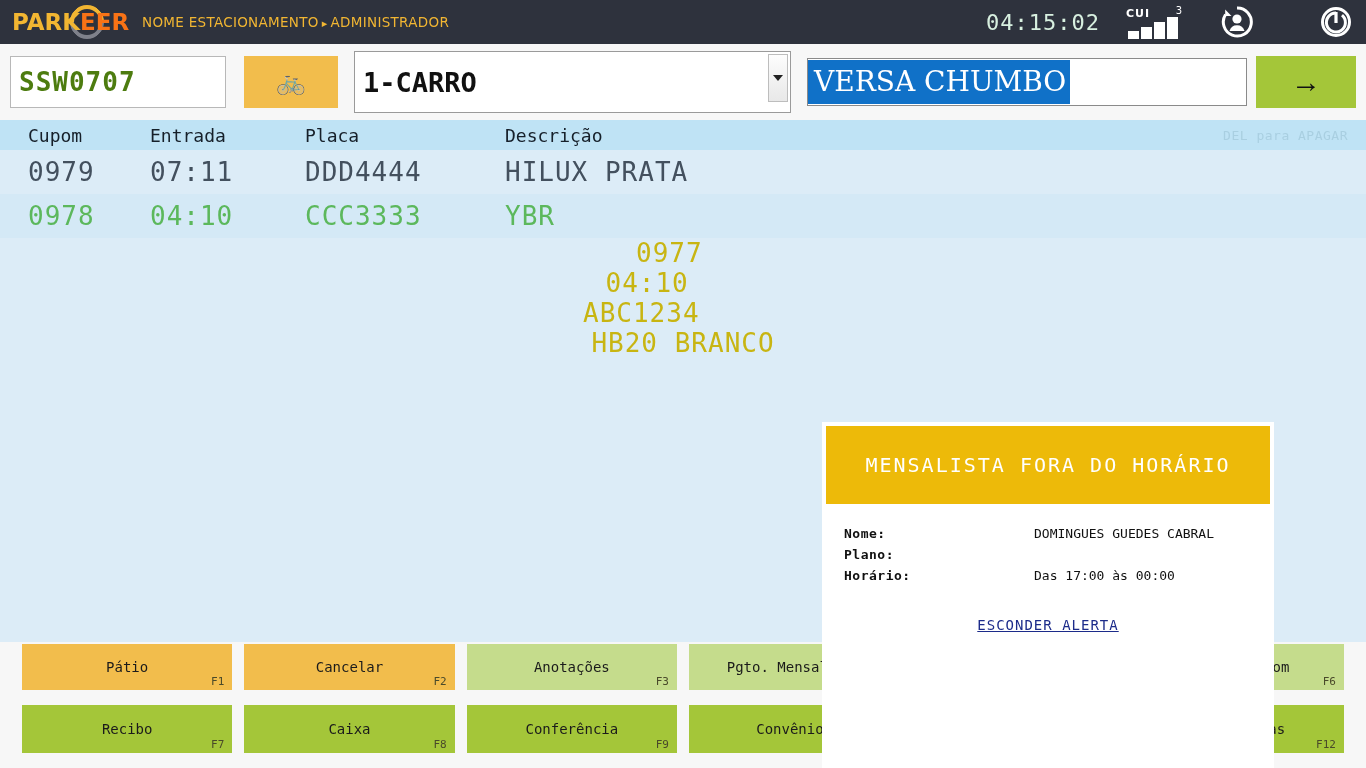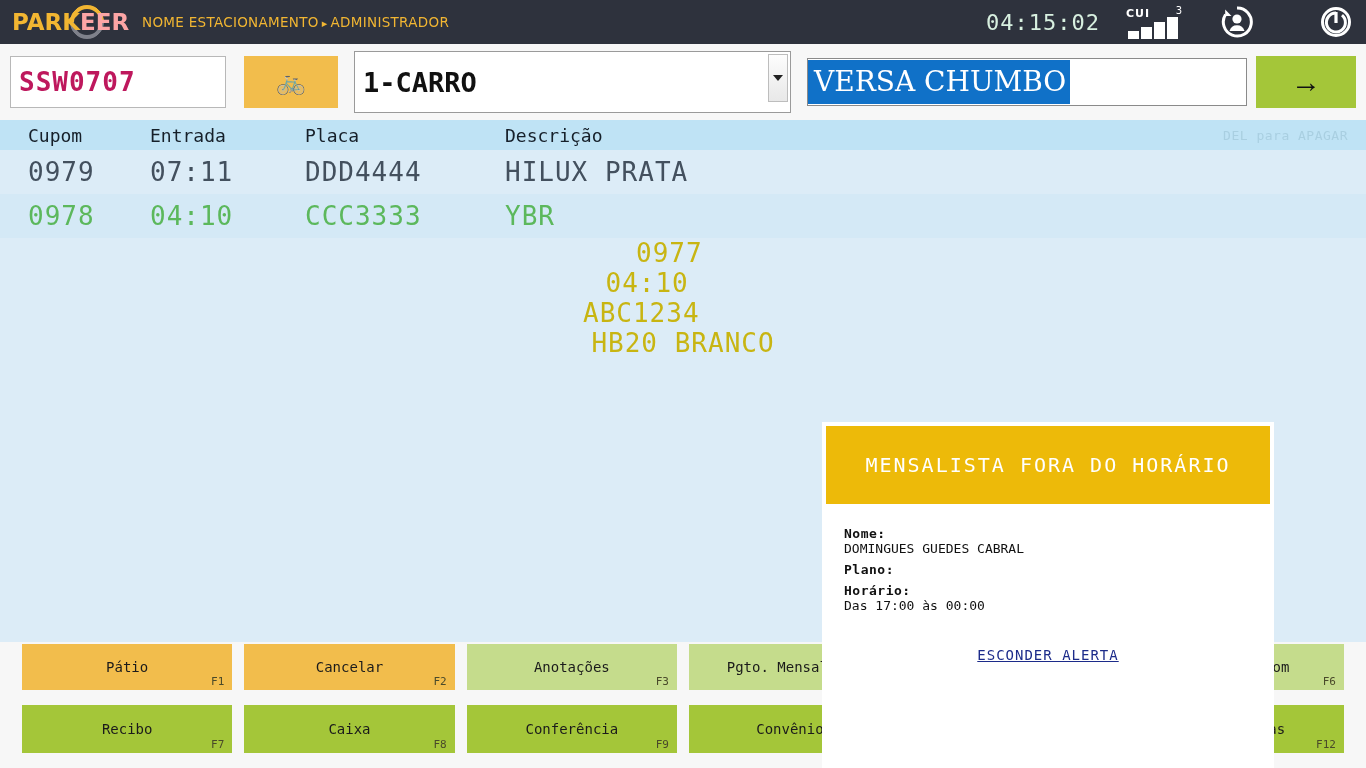--- a/index.html
+++ b/index.html
@@ -31,21 +31,21 @@
   }
   .logo-text {
     font-family: "DejaVu Sans", sans-serif;
     font-weight: bold;
     font-size: 23px;
     letter-spacing: 0px;
     color: #f2b632;
     position: relative;
     z-index: 2;
   }
-  .logo-text .dim { color: #fca5a5; }
+  .logo-text .dim { color: #f97316; }
   .logo-ring {
     position: absolute;
     left: 70px; top: 5px;
     width: 34px; height: 34px;
     border-radius: 50%;
     border: 4px solid #7f818b;
     border-top-color: #f2b632;
     border-right-color: #f2b632;
     transform: rotate(-45deg);
     z-index: 1;
@@ -139,21 +139,21 @@
     align-items: center;
     padding: 0 10px;
   }
   .plate-input {
     width: 216px; height: 52px;
     border: 1px solid #b8b8b8;
     background: #fff;
     font-family: "DejaVu Sans Mono", monospace;
     font-size: 26px;
     font-weight: bold;
-    color: #be185d;
+    color: #4d7c0f;
     padding: 0 8px;
     letter-spacing: 1px;
   }
   .bike-btn {
     width: 94px; height: 52px;
     margin-left: 18px;
     background: #f2bd4c;
     border: none;
     cursor: pointer;
     font-size: 24px;
@@ -298,21 +298,20 @@
   .alert-body {
     padding: 22px 22px 0 22px;
     background: #fff;
   }
   .arow {
     display: flex;
     margin-bottom: 6px;
     font-family: "DejaVu Sans Mono", monospace;
     font-size: 13px;
     color: #111;
-    flex-direction: column;
   }
   .arow .k {
     width: 190px;
     font-weight: bold;
     letter-spacing: 0.5px;
     flex-shrink: 0;
   }
   .arow .v { flex: 1; line-height: 15px; }
   .alert-link-wrap {
     text-align: center;

